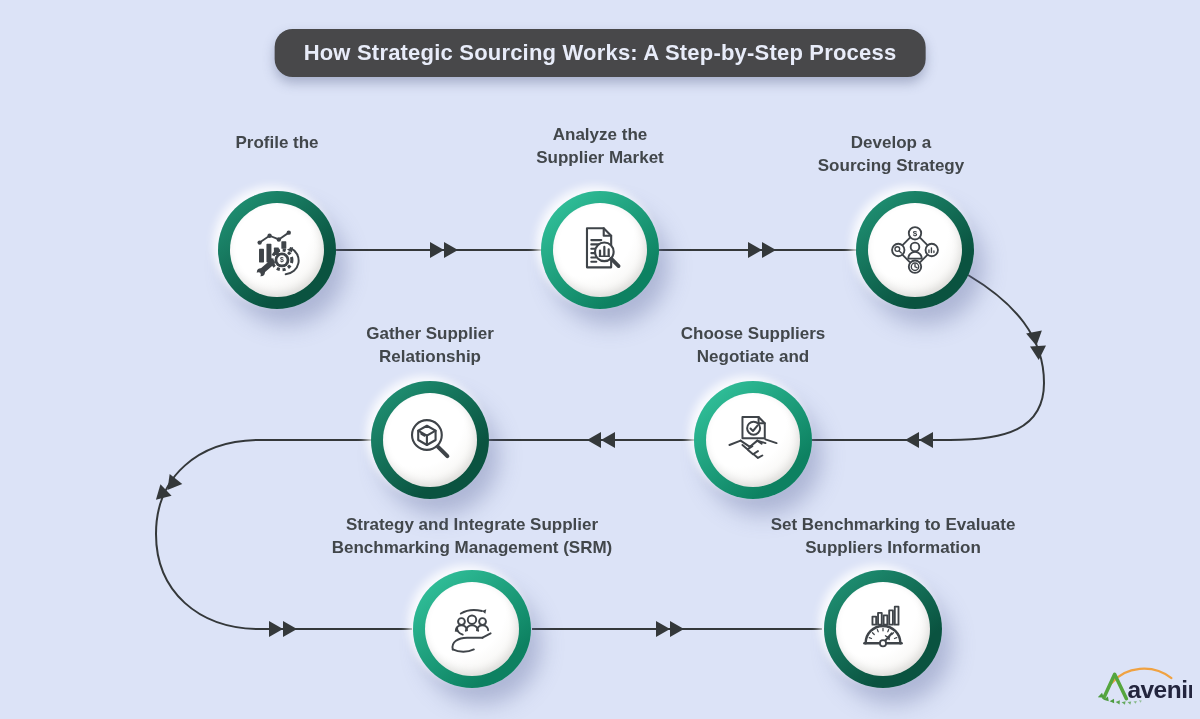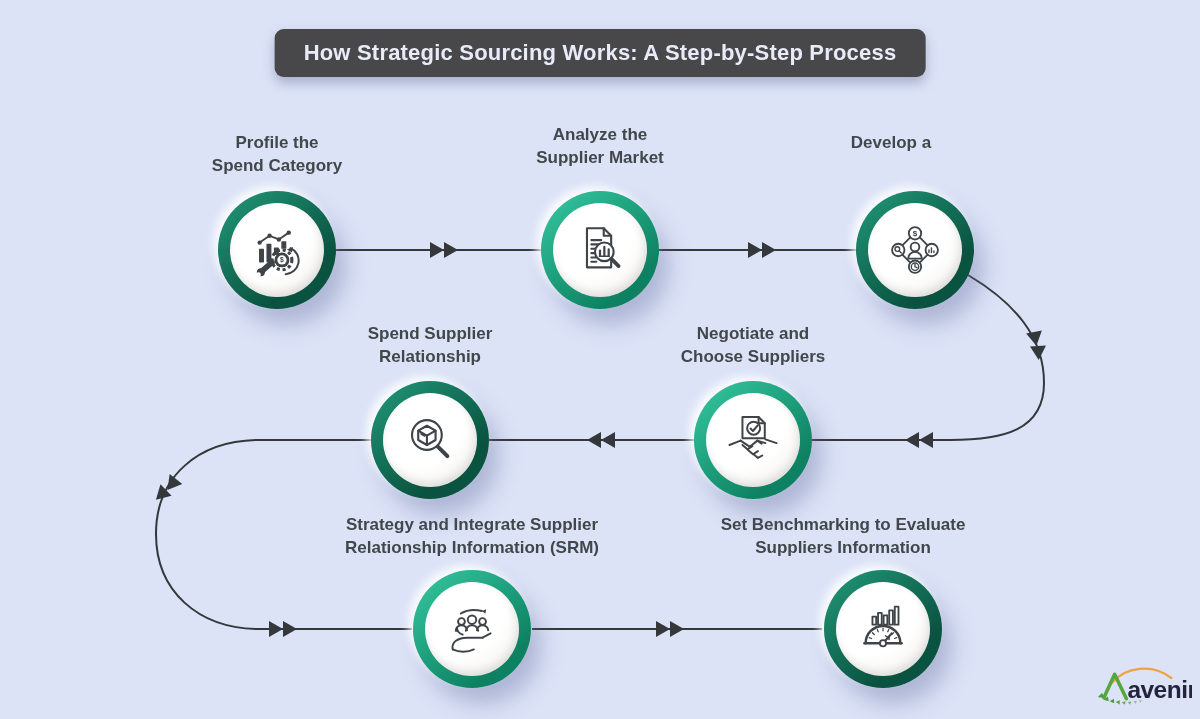--- a/index.html
+++ b/index.html
@@ -6,21 +6,21 @@
   html,body { width:1200px; height:719px; }
   body { font-family:"Liberation Sans","DejaVu Sans",sans-serif; }
   .canvas {
     position:relative; width:1200px; height:719px;
     background:#dce3f7; overflow:hidden;
   }
   .title {
     position:absolute; left:50%; top:29px; transform:translateX(-50%);
     background:#48484a; color:#e8ecf9;
     font-size:22px; font-weight:700; letter-spacing:.2px;
-    padding:11px 29px; border-radius:9px; white-space:nowrap;
+    padding:11px 29px; border-radius:18px; white-space:nowrap;
     box-shadow:0 6px 12px rgba(70,80,120,.35);
   }
   .connectors { position:absolute; left:0; top:0; width:1200px; height:719px; }
   .step-label {
     position:absolute; width:420px; text-align:center;
     font-size:17px; font-weight:700; color:#42474b; line-height:1.38;
   }
   .step-label span { display:block; }
   .circle {
     position:absolute; width:118px; height:118px; border-radius:50%;
@@ -38,21 +38,21 @@
   .inner svg { display:block; }
   
   .c1 { left:218px; top:191px; }  .c2 { left:541px; top:191px; }
   .c3 { left:856px; top:191px; }  .c4 { left:694px; top:381px; }
   .c5 { left:371px; top:381px; }  .c6 { left:413px; top:570px; }
   .c7 { left:824px; top:570px; }
   
   .l1 { left:67px;  top:131px; }  .l2 { left:390px; top:123px; }
   .l3 { left:681px; top:131px; }  .l4 { left:543px; top:322px; }
   .l5 { left:220px; top:322px; }  .l6 { left:262px; top:513px; }
-  .l7 { left:633px; top:513px;text-align:center; }
+  .l7 { left:683px; top:513px;text-align:center; }
   .logo { position:absolute; left:1098px; top:665px; width:94px; height:44px; }
 </style>
 </head>
 <body>
 
 <div class="canvas">
 
   <div class="title">How Strategic Sourcing Works: A Step-by-Step Process</div>
 
   <svg class="connectors" viewBox="0 0 1200 719" fill="none">
@@ -79,40 +79,40 @@
       <path transform="translate(166,490) rotate(136)" d="M0 -8 L14 0 L0 8 Z"></path>
       <path transform="translate(269,629)" d="M0 -8 L14 0 L0 8 Z"></path>
       <path transform="translate(283,629)" d="M0 -8 L14 0 L0 8 Z"></path>
       <path transform="translate(656,629)" d="M0 -8 L14 0 L0 8 Z"></path>
       <path transform="translate(670,629)" d="M0 -8 L14 0 L0 8 Z"></path>
     </g>
   </svg>
 
   <div class="step-label l1">
     <span>Profile the</span>
-    <span>Spend Category</span>
   </div>
   <div class="step-label l2">
     <span>Analyze the</span>
     <span>Supplier Market</span>
   </div>
   <div class="step-label l3">
     <span>Develop a</span>
+    <span>Sourcing Strategy</span>
   </div>
   <div class="step-label l4">
+    <span>Choose Suppliers</span>
     <span>Negotiate and</span>
-    <span>Choose Suppliers</span>
   </div>
   <div class="step-label l5">
-    <span>Spend Supplier</span>
+    <span>Gather Supplier</span>
     <span>Relationship</span>
   </div>
   <div class="step-label l6">
     <span>Strategy and Integrate Supplier</span>
-    <span>Relationship Information (SRM)</span>
+    <span>Benchmarking Management (SRM)</span>
   </div>
   <div class="step-label l7">
     <span>Set Benchmarking to Evaluate</span>
     <span>Suppliers Information</span>
   </div>
 
   <div class="circle dark c1">
     <div class="inner">
       <svg viewBox="0 0 100 100" width="62" height="62">
         <g fill="#3f4449">

